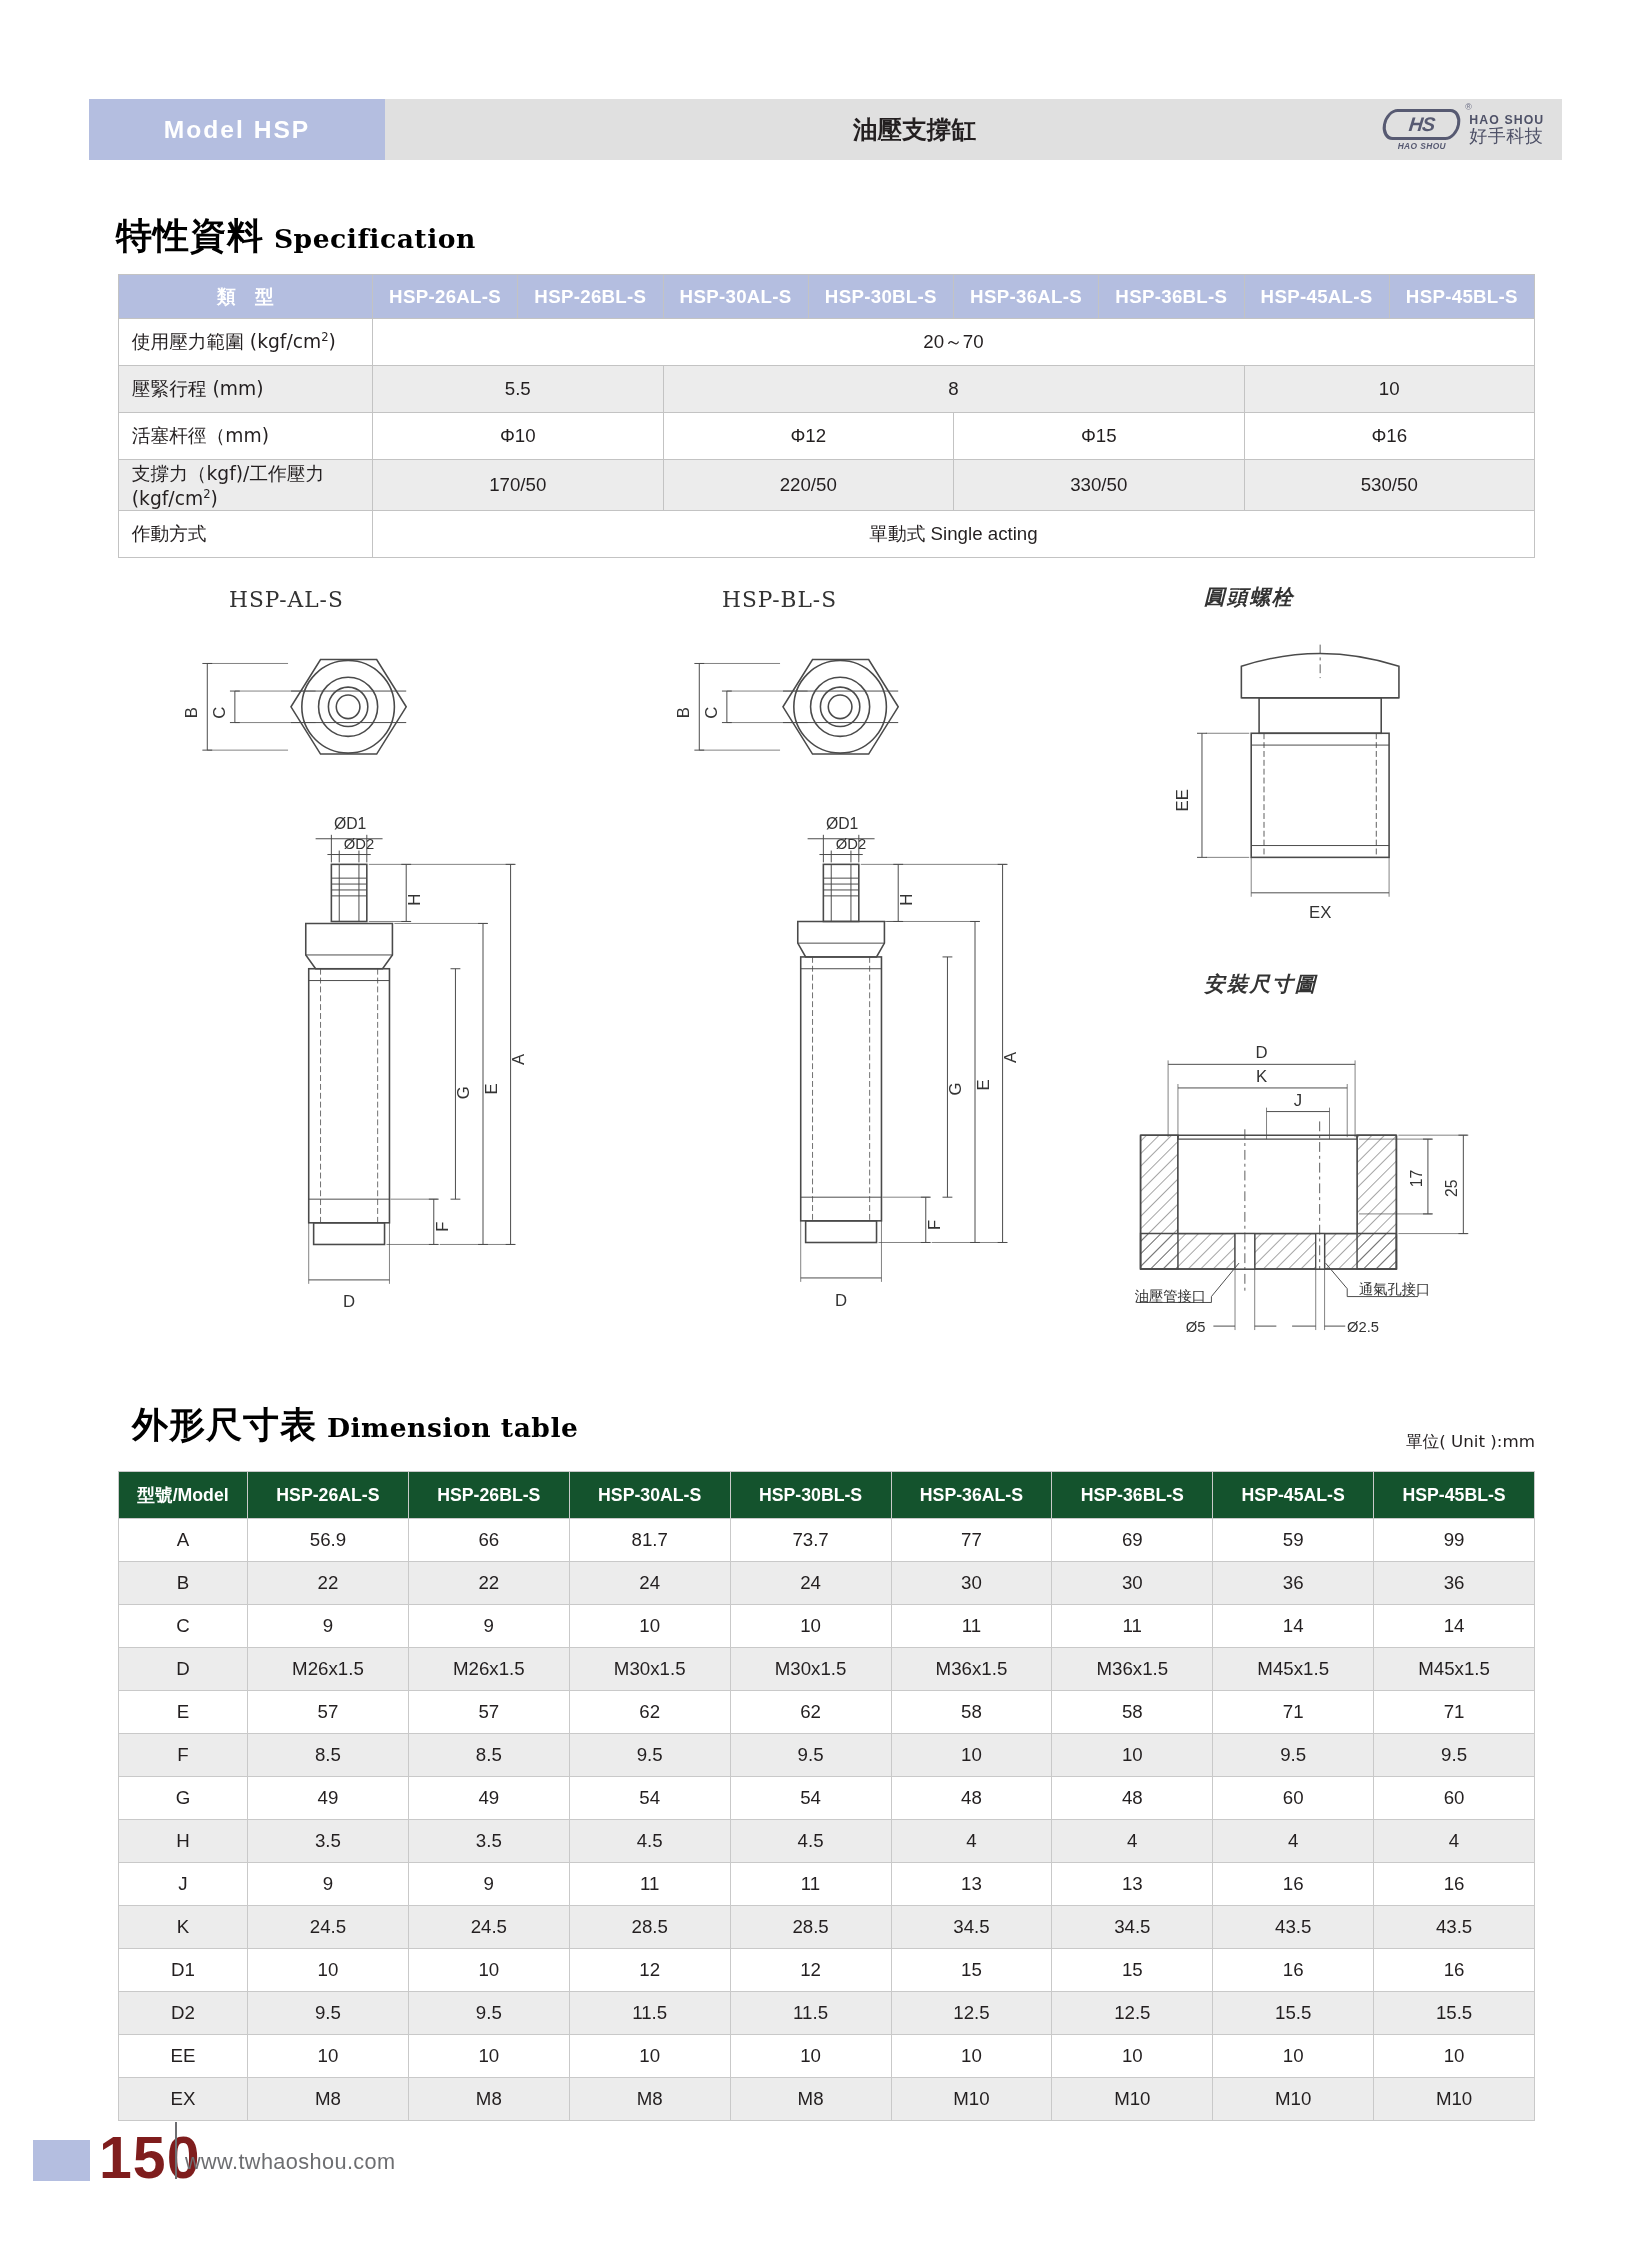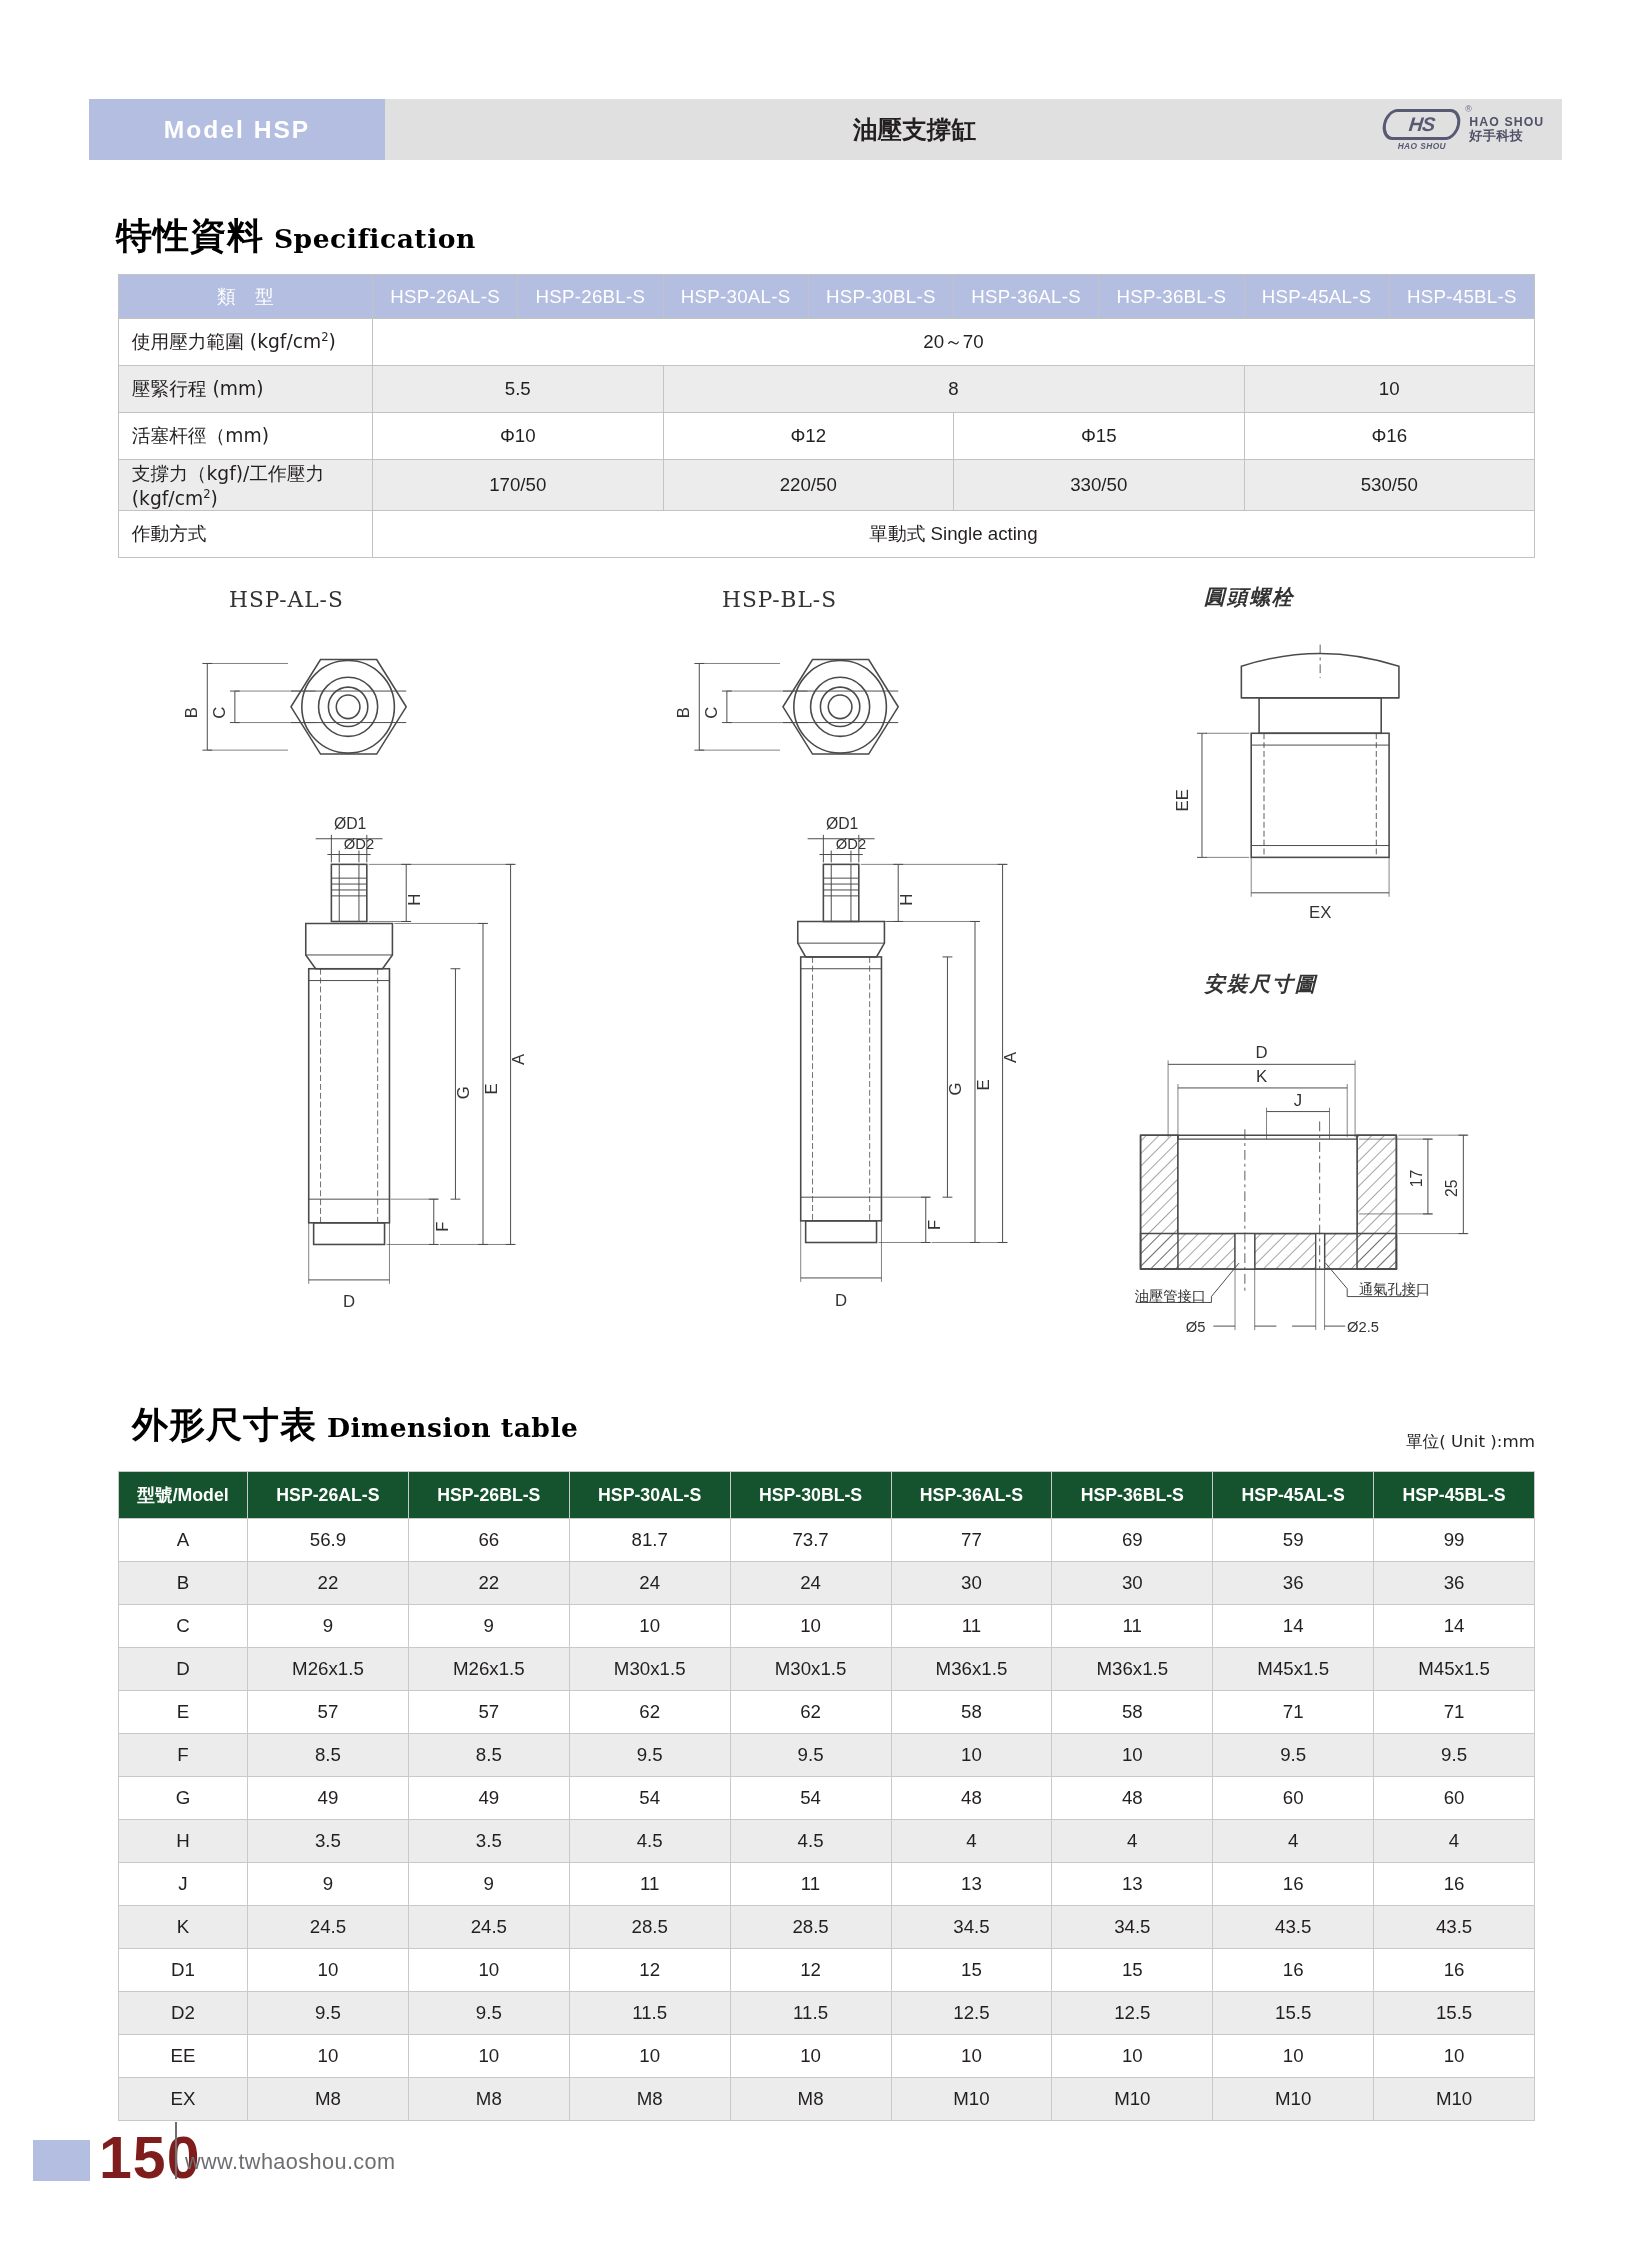--- a/index.html
+++ b/index.html
@@ -19,32 +19,32 @@
     font-family:Liberation Serif, serif;font-weight:600;margin-left:-118px;}
   .logo{position:absolute;right:17.7px;top:50%;transform:translateY(-50%);display:flex;align-items:center;gap:8.9px;}
   .logo-mark{position:relative;width:77px;}
   .logo-hs{border:3px solid #575a72;border-radius:13.8px/17.7px;padding:1px 8.9px;transform:skewX(-10deg);
     display:flex;align-items:center;justify-content:center;background:#e0e0e0;}
   .logo-hs b{font-size:19.7px;color:#575a72;font-style:italic;font-weight:bold;letter-spacing:-1px;transform:skewX(4deg);}
   .logo-sub{font-size:8.4px;color:#575a72;font-style:italic;font-weight:bold;letter-spacing:0.4px;text-align:center;margin-top:1px;}
   .logo-txt{line-height:1.05;position:relative;}
   .logo-reg{position:absolute;left:-3.9px;top:-10.8px;font-size:8.9px;color:#6c6f86;}
   .logo-en{font-size:12.3px;font-weight:bold;color:#4e5167;letter-spacing:1.1px;}
-  .logo-cn{font-size:13px;font-weight:bold;color:#4e5167;font-family:"DejaVu Sans",sans-serif;letter-spacing:0.5px;}
+  .logo-cn{font-size:18px;font-weight:normal;color:#4e5167;font-family:"DejaVu Sans",sans-serif;letter-spacing:0.5px;}
 
   
   .sec-title{position:absolute;display:flex;align-items:baseline;gap:9.9px;}
   .sec-cn{font-family:"DejaVu Serif","Liberation Serif",serif;font-weight:bold;font-size:36px;color:#000;letter-spacing:1px;}
   .sec-en{font-family:"DejaVu Serif","Liberation Serif",serif;font-weight:bold;font-size:26.6px;color:#000;letter-spacing:0.5px;}
 
   
   table{border-collapse:collapse;position:absolute;}
   .spec-tbl{left:118px;top:274px;width:1417px;}
   .spec-tbl th,.spec-tbl td{border:1px solid #c3c3c3;height:44px;font-size:18.7px;text-align:center;color:#231f20;}
-  .spec-tbl thead th{background:#b4bee0;color:#fff;font-weight:normal;font-size:18.7px;letter-spacing:0.3px;height:41px;}
+  .spec-tbl thead th{background:#b4bee0;color:#fff;font-weight:bold;font-size:18.7px;letter-spacing:0.3px;height:41px;}
   .spec-tbl td.lbl{text-align:left;padding-left:12.8px;font-size:18.7px;font-family:"DejaVu Sans",sans-serif;}
   .spec-tbl tr:nth-child(even) td{background:#ececec;}
   .spec-tbl tr:nth-child(odd) td{background:#ffffff;}
   sup{font-size:.62em;vertical-align:super;}
 
   .dim-tbl{left:118px;top:1471px;width:1417px;}
   .dim-tbl th,.dim-tbl td{border:1px solid #c9c9c9;height:40px;font-size:18.7px;text-align:center;}
   .dim-tbl thead th{background:#14532d;color:#fff;font-weight:bold;font-size:17.7px;height:44px;}
   .dim-tbl tbody tr:nth-child(odd) td{background:#ffffff;}
   .dim-tbl tbody tr:nth-child(even) td{background:#ececec;}

